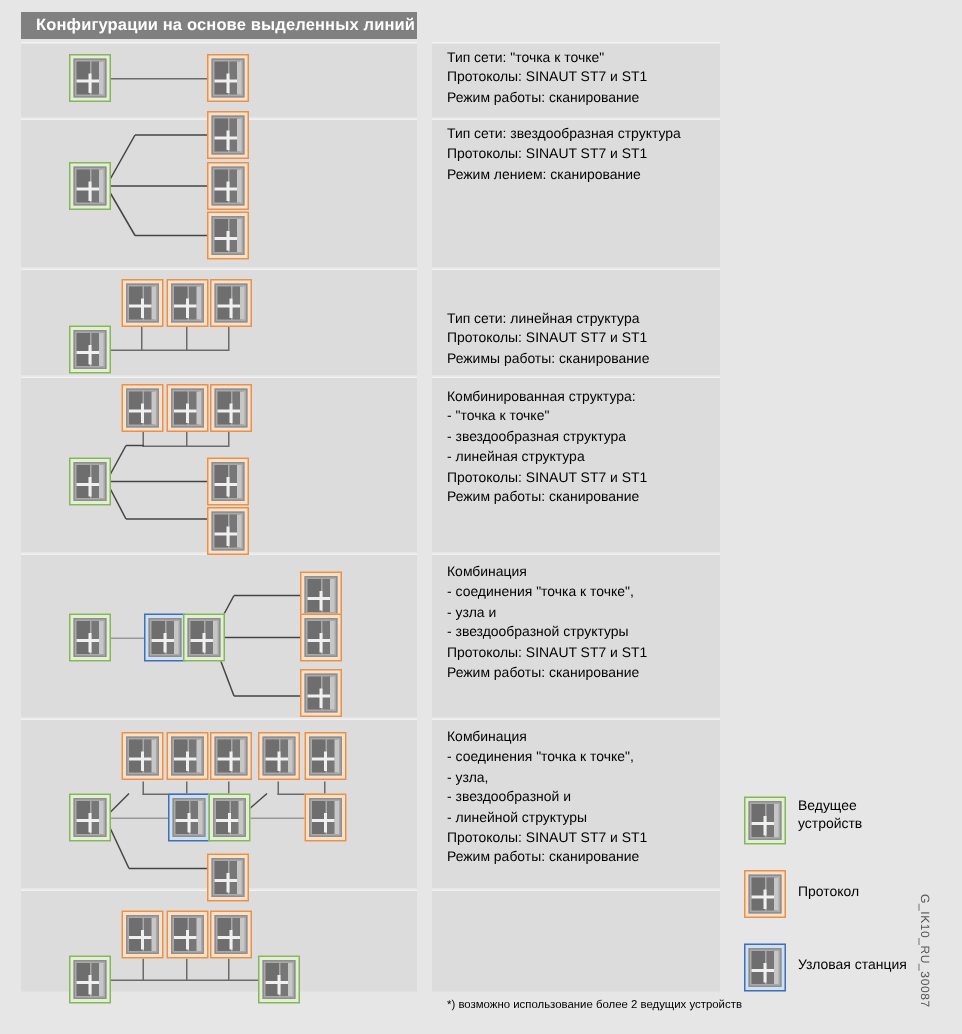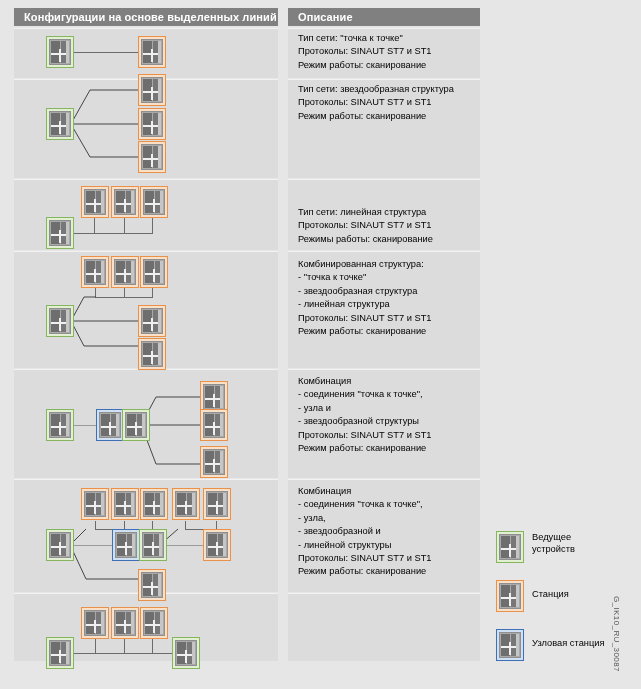--- a/index.html
+++ b/index.html
@@ -117,23 +117,20 @@
   }
 </style>
 </head>
 <body>
 
 <div id="page">
 
   <div class="col-left">
     <div class="hdr">Конфигурации на основе выделенных линий</div>
   </div>
-  <div class="col-right">
-    <div class="hdr">Описание</div>
-  </div>
 
   <div class="band left" style="top:28px;height:50px;"></div>
   <div class="band right" style="top:28px;height:50px;"></div>
 
   <div class="band left" style="top:79px;height:99px;"></div>
   <div class="band right" style="top:79px;height:99px;"></div>
 
   <div class="band left" style="top:179px;height:71px;"></div>
   <div class="band right" style="top:179px;height:71px;"></div>
 
@@ -147,21 +144,21 @@
   <div class="band right" style="top:479px;height:113px;"></div>
 
   <div class="band left" style="top:593px;height:68px;"></div>
   <div class="band right" style="top:593px;height:68px;"></div>
 
   <div class="desc" style="left:298px;top:32px;">Тип сети: "точка к точке"
 Протоколы: SINAUT ST7 и ST1
 Режим работы: сканирование</div>
   <div class="desc" style="left:298px;top:83px;">Тип сети: звездообразная структура
 Протоколы: SINAUT ST7 и ST1
-Режим работы: сканирование</div>
+Режим лением: сканирование</div>
   <div class="desc" style="left:298px;top:206px;">Тип сети: линейная структура
 Протоколы: SINAUT ST7 и ST1
 Режимы работы: сканирование</div>
   <div class="desc" style="left:298px;top:258px;">Комбинированная структура:
 - "точка к точке"
 - звездообразная структура
 - линейная структура
 Протоколы: SINAUT ST7 и ST1
 Режим работы: сканирование</div>
   <div class="desc" style="left:298px;top:375px;">Комбинация
@@ -170,20 +167,21 @@
 - звездообразной структуры
 Протоколы: SINAUT ST7 и ST1
 Режим работы: сканирование</div>
   <div class="desc" style="left:298px;top:485px;">Комбинация
 - соединения "точка к точке",
 - узла,
 - звездообразной и
 - линейной структуры
 Протоколы: SINAUT ST7 и ST1
 Режим работы: сканирование</div>
+  <div class="footnote">*) возможно использование более 2 ведущих устройств</div>
 
   <div>
     <div class="wire h" style="left:74px;top:52px;width:68px;"></div>
     <div class="dev master" style="left:46px;top:36px;">
       <div class="dev-body">
         <div class="lpanel"></div>
           <div class="mpanel"></div>
           <div class="rpanel"></div>
         <div class="hbar"></div>
           <div class="vbar"></div>
@@ -600,21 +598,21 @@
     <div class="legend-item" style="left:0;top:580px;">
       <div class="dev station" style="position:relative;left:0;top:0;">
         <div class="dev-body">
           <div class="lpanel"></div>
             <div class="mpanel"></div>
             <div class="rpanel"></div>
           <div class="hbar"></div>
             <div class="vbar"></div>
         </div>
       </div>
-      <div class="legend-label" style="top:9px;">Станция</div>
+      <div class="legend-label" style="top:9px;">Протокол</div>
     </div>
 
     <div class="legend-item" style="left:0;top:629px;">
       <div class="dev node" style="position:relative;left:0;top:0;">
         <div class="dev-body">
           <div class="lpanel"></div>
             <div class="mpanel"></div>
             <div class="rpanel"></div>
           <div class="hbar"></div>
             <div class="vbar"></div>

